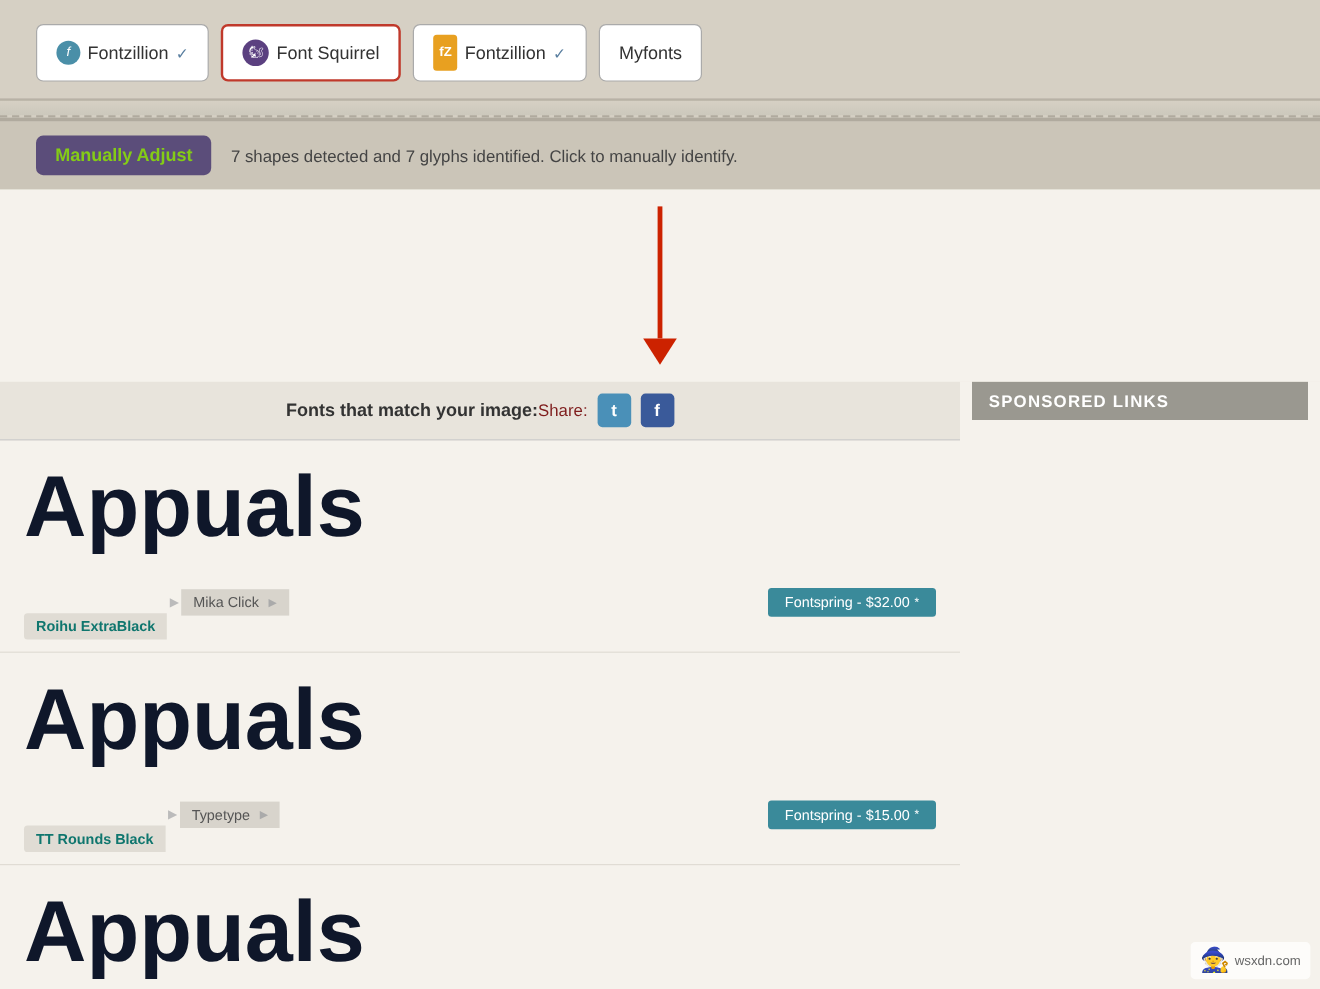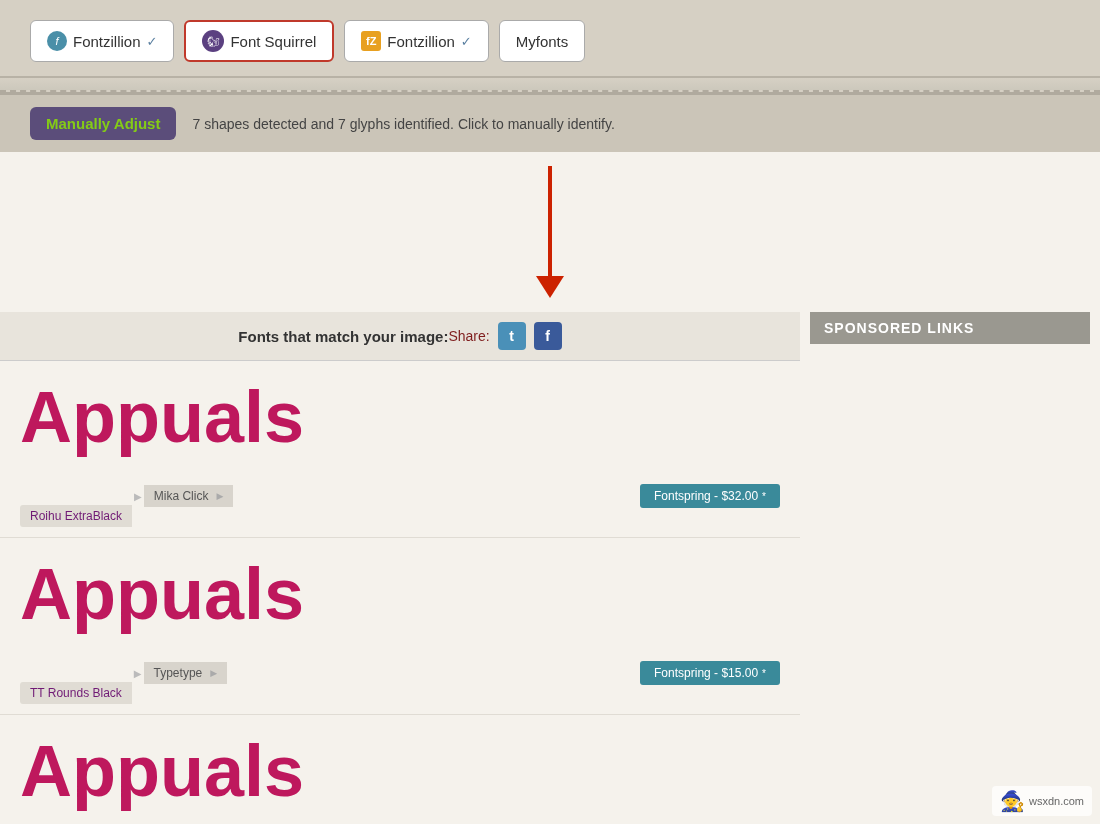--- a/index.html
+++ b/index.html
@@ -91,21 +91,21 @@
       border-radius: 50%;
       display: inline-flex;
       align-items: center;
       justify-content: center;
       color: white;
       font-size: 10px;
     }
 
     .dist-btn .icon-fz {
       width: 20px;
-      height: 20px;
+      height: 30px;
       background: #e8a020;
       border-radius: 3px;
       display: inline-flex;
       align-items: center;
       justify-content: center;
       color: white;
       font-size: 11px;
       font-weight: bold;
     }
 
@@ -228,37 +228,37 @@
 
     
     .font-result {
       padding: 20px 20px 10px 20px;
       border-bottom: 1px solid #e0dcd4;
     }
 
     .font-preview {
       font-size: 72px;
       font-weight: 900;
-      color: #be185d;
+      color: #0f172a;
       line-height: 1;
       margin-bottom: 12px;
     }
 
     .font-preview.bold-heavy {
       font-family: 'Arial Black', Arial, sans-serif;
       font-weight: 900;
     }
 
     .font-name-tag {
       background: #e0dcd4;
-      color: #701a75;
+      color: #0f766e;
       font-size: 12px;
       padding: 4px 10px;
       border-radius: 3px 0 0 3px;
-      font-weight: 400;
+      font-weight: 700;
       margin-top: 40px;
     }
 
     .font-author-tag {
       background: #d8d4cc;
       color: #555;
       font-size: 12px;
       padding: 4px 10px;
       display: flex;
       align-items: center;

